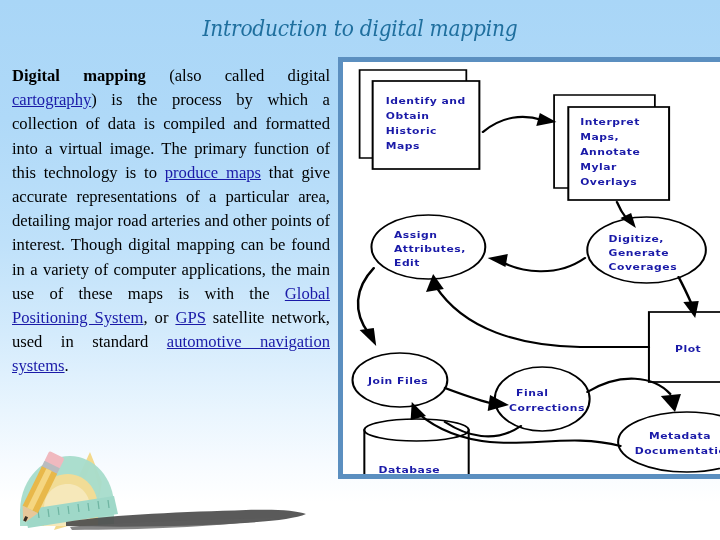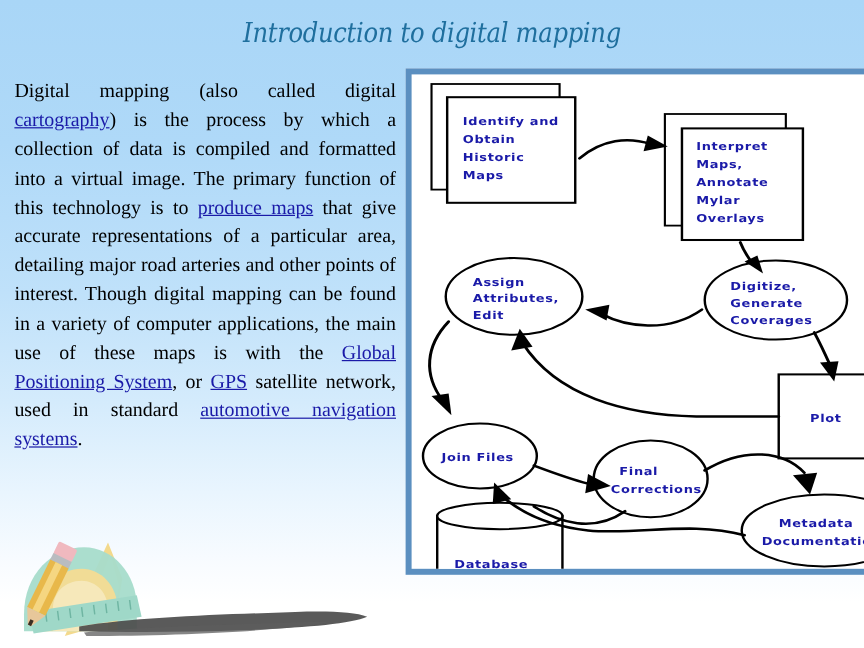--- a/index.html
+++ b/index.html
@@ -55,21 +55,21 @@
     left: 12px;
     top: 64px;
     width: 318px;
     font-family: "Liberation Serif", "DejaVu Serif", serif;
     font-size: 16.6px;
     line-height: 24.2px;
     color: #000000;
     text-align: justify;
     text-justify: inter-word;
   }
-  #body-text b { font-weight: normal; }
+  #body-text b { font-weight: bold; }
   .lnk {
     color: #1a1aa8;
   }
 
   
   #diagram-frame {
     position: absolute;
     left: 338px;
     top: 57px;
     width: 444px;

